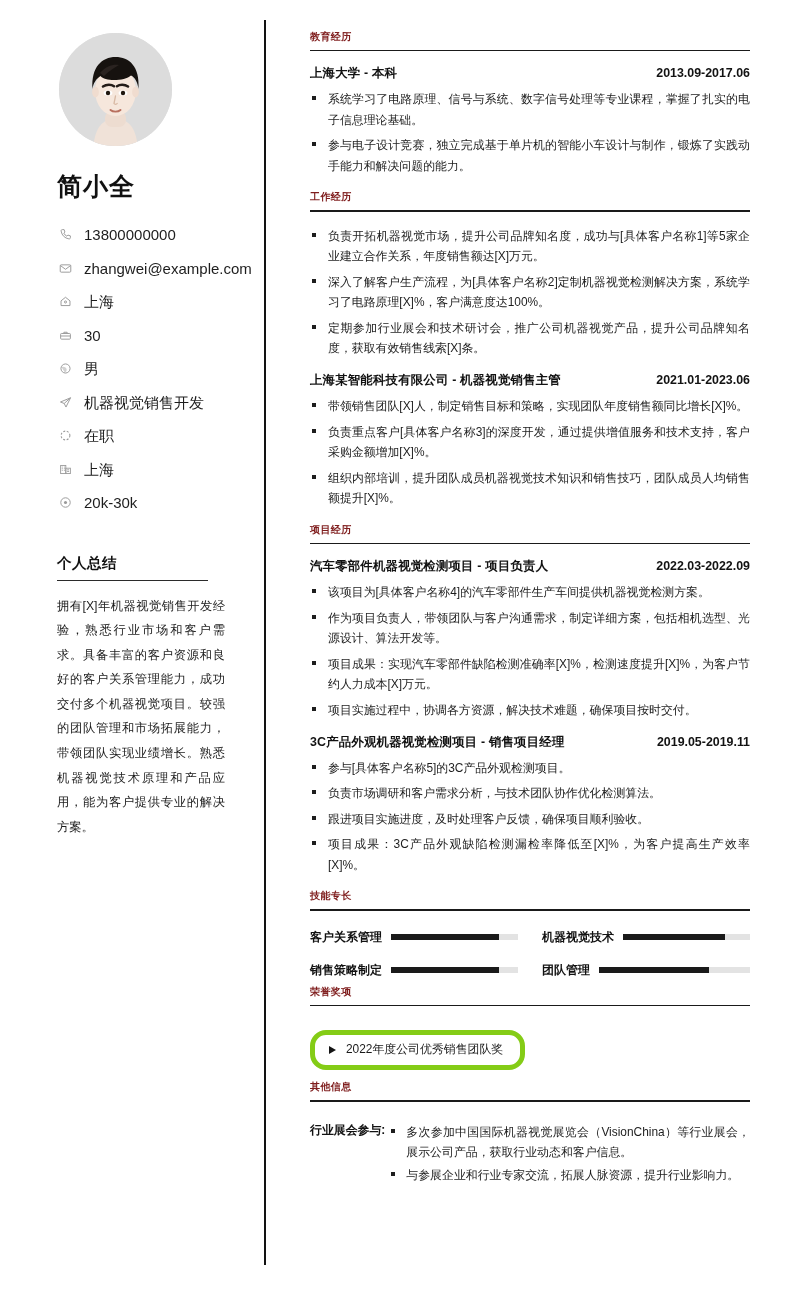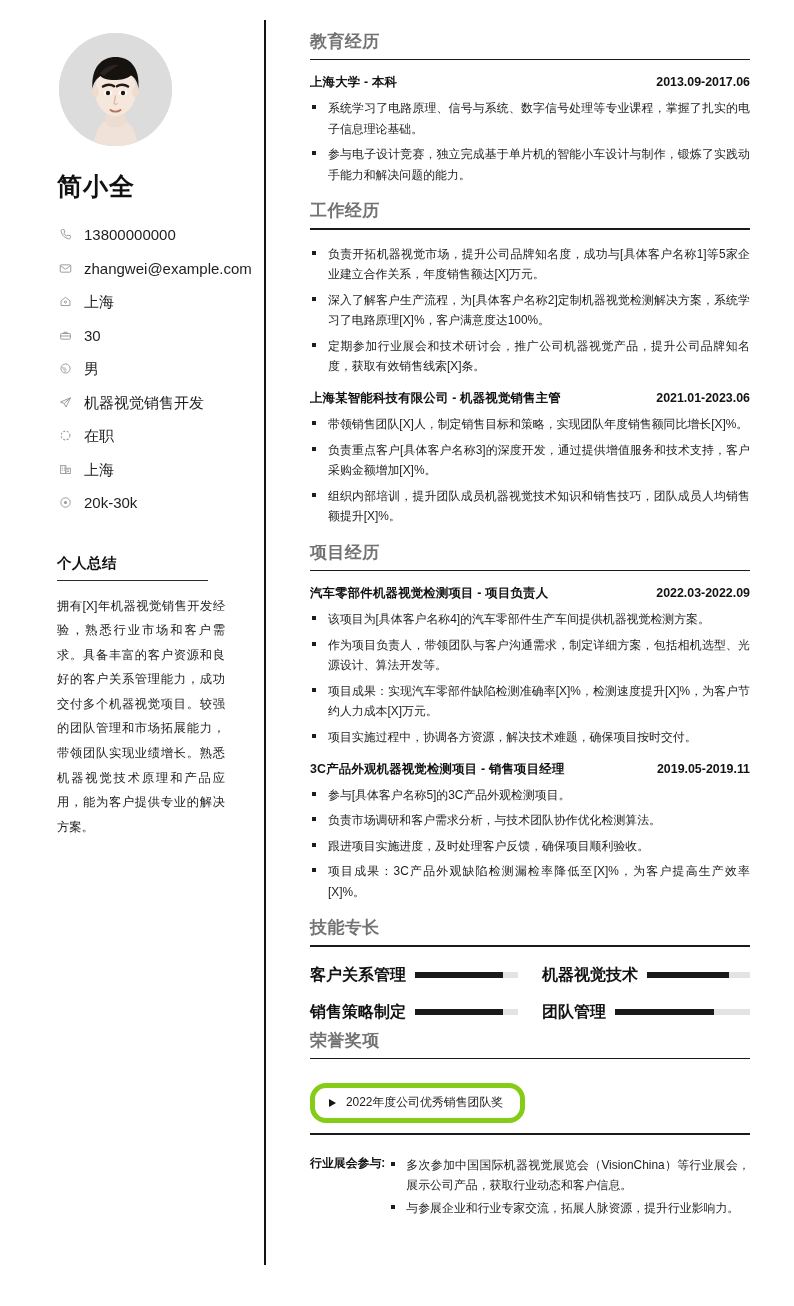--- a/index.html
+++ b/index.html
@@ -93,23 +93,23 @@
     height: 1245px;
     background: #121212;
   }
   
   .main {
     flex: 1;
     padding: 30px 44px 20px 45px;
   }
   .sec { margin-bottom: 4px; }
   .sec-title {
-    font-size: 17px;
-    font-weight: bold;
-    color: #737373;
+    font-size: 10px;
+    font-weight: bold;
+    color: #7f1d1d;
     padding-bottom: 6px;
     letter-spacing: 0.4px;
   }
   .sec-rule {
     height: 1.4px;
     background: #1a1a1a;
     margin-bottom: 14px;
   }
   .entry { margin-bottom: 14px; }
   .entry-head {
@@ -156,21 +156,21 @@
     grid-template-columns: 1fr 1fr;
     column-gap: 24px;
     row-gap: 16px;
     padding: 4px 0 2px 0;
   }
   .skill {
     display: flex;
     align-items: center;
   }
   .skill-label {
-    font-size: 16px;
+    font-size: 12px;
     font-weight: bold;
     color: #121212;
     white-space: nowrap;
     margin-right: 9px;
   }
   .skill-track {
     flex: 1;
     height: 6px;
     background: #e3e3e3;
     position: relative;
@@ -490,20 +490,21 @@
       <div class="sec-rule"></div>
       <div class="award-row">
         <span class="award-chip">
           <span class="award-tri"></span>
           <span class="award-text">2022年度公司优秀销售团队奖</span>
         </span>
       </div>
     </section>
 
     <section class="sec">
+      <div class="sec-title">其他信息</div>
       <div class="sec-rule"></div>
 
       <div class="other-row">
         <span class="other-label">行业展会参与:</span>
         <div class="other-body">
           <ul>
             <li>多次参加中国国际机器视觉展览会（VisionChina）等行业展会，展示公司产品，获取行业动态和客户信息。</li>
             <li>与参展企业和行业专家交流，拓展人脉资源，提升行业影响力。</li>
           </ul>
         </div>

